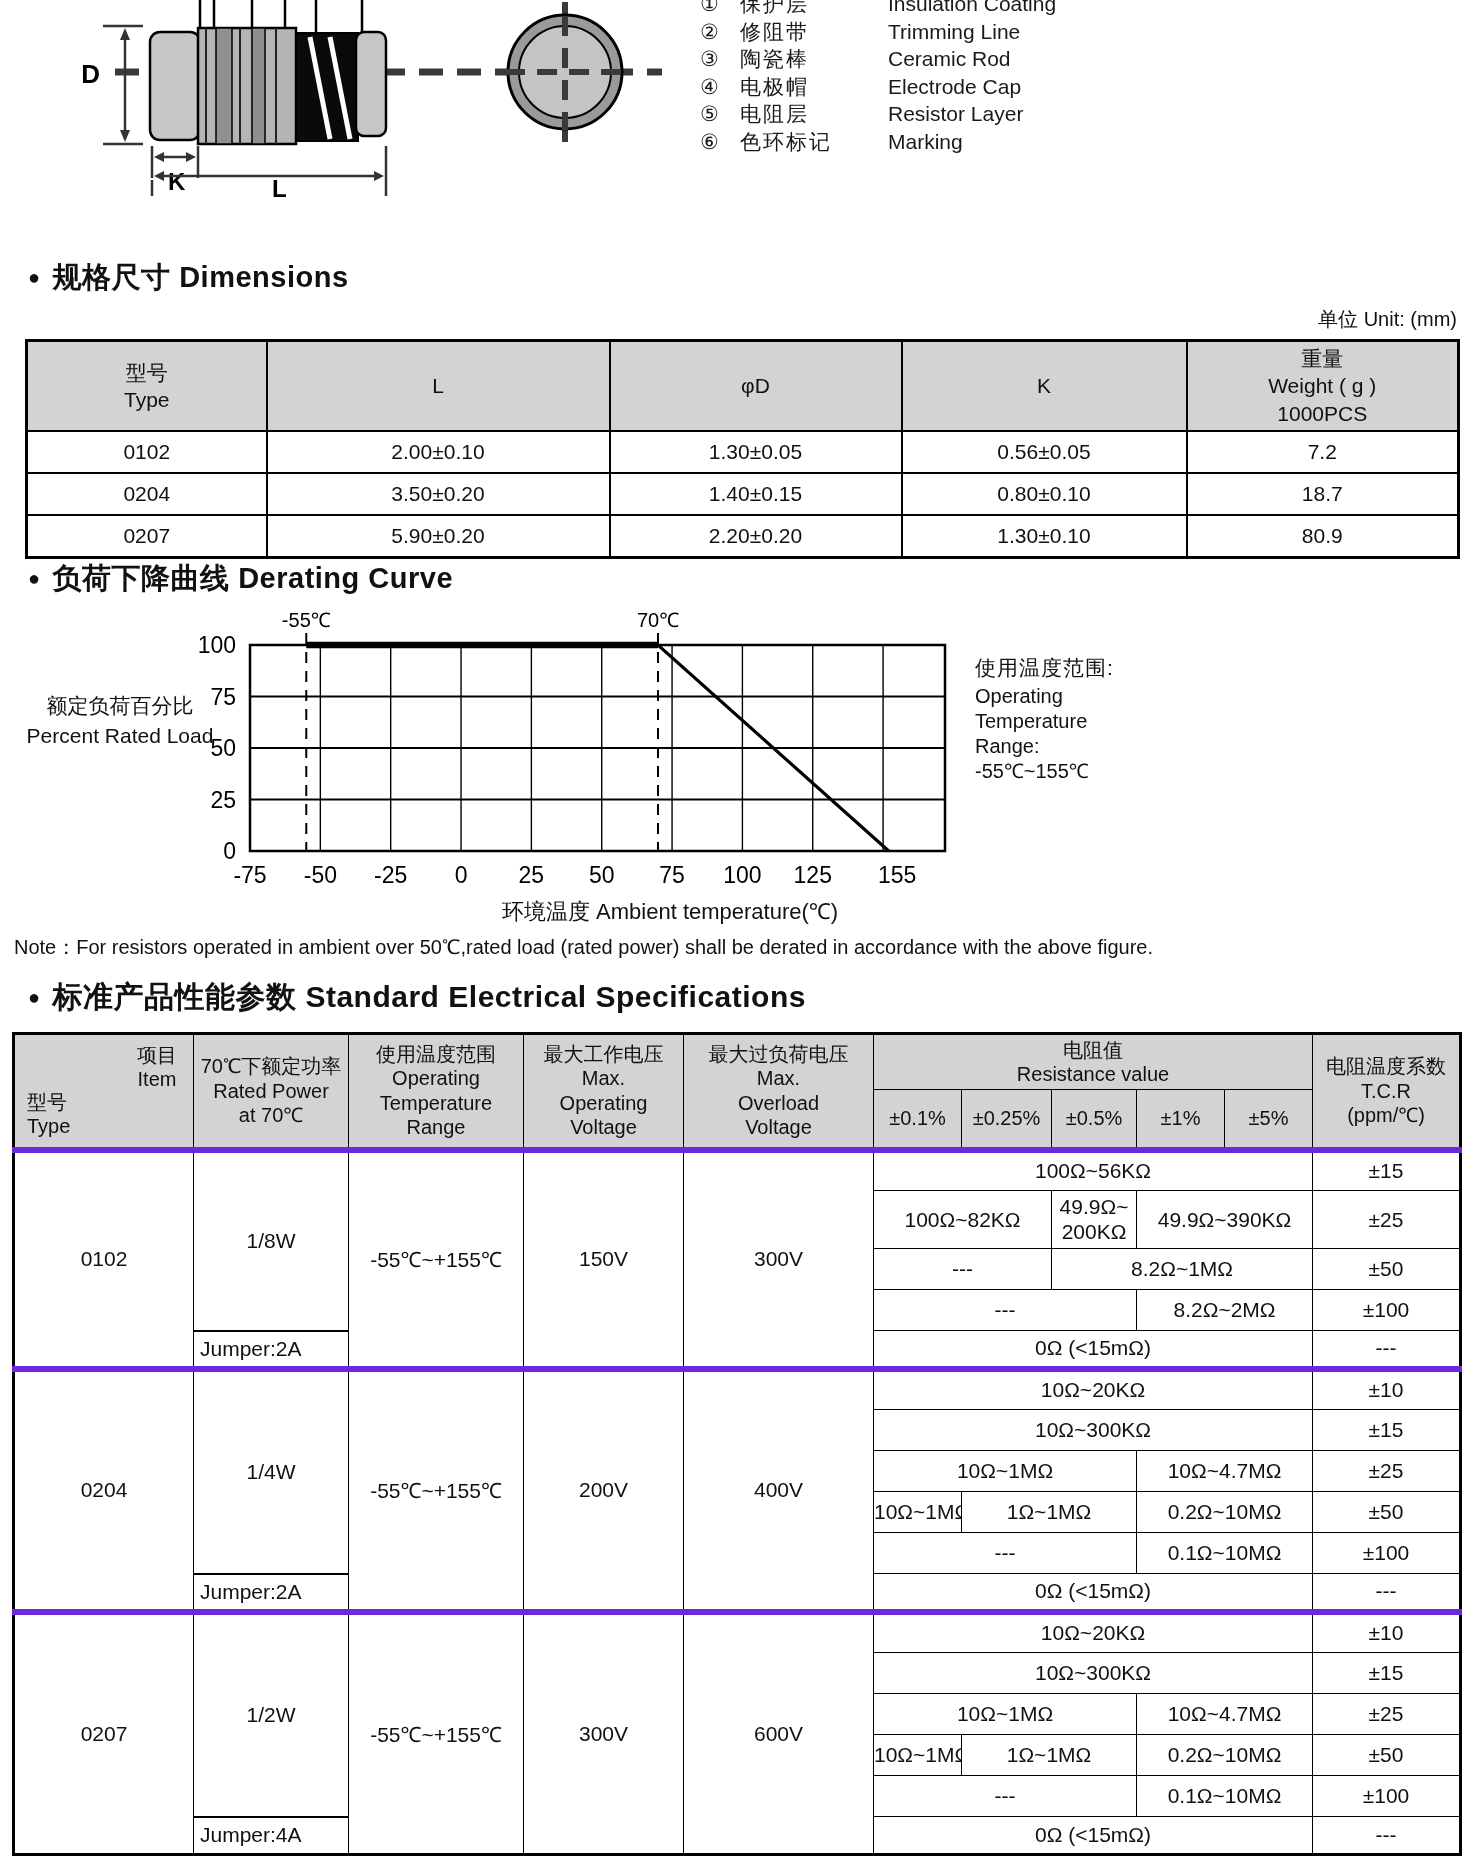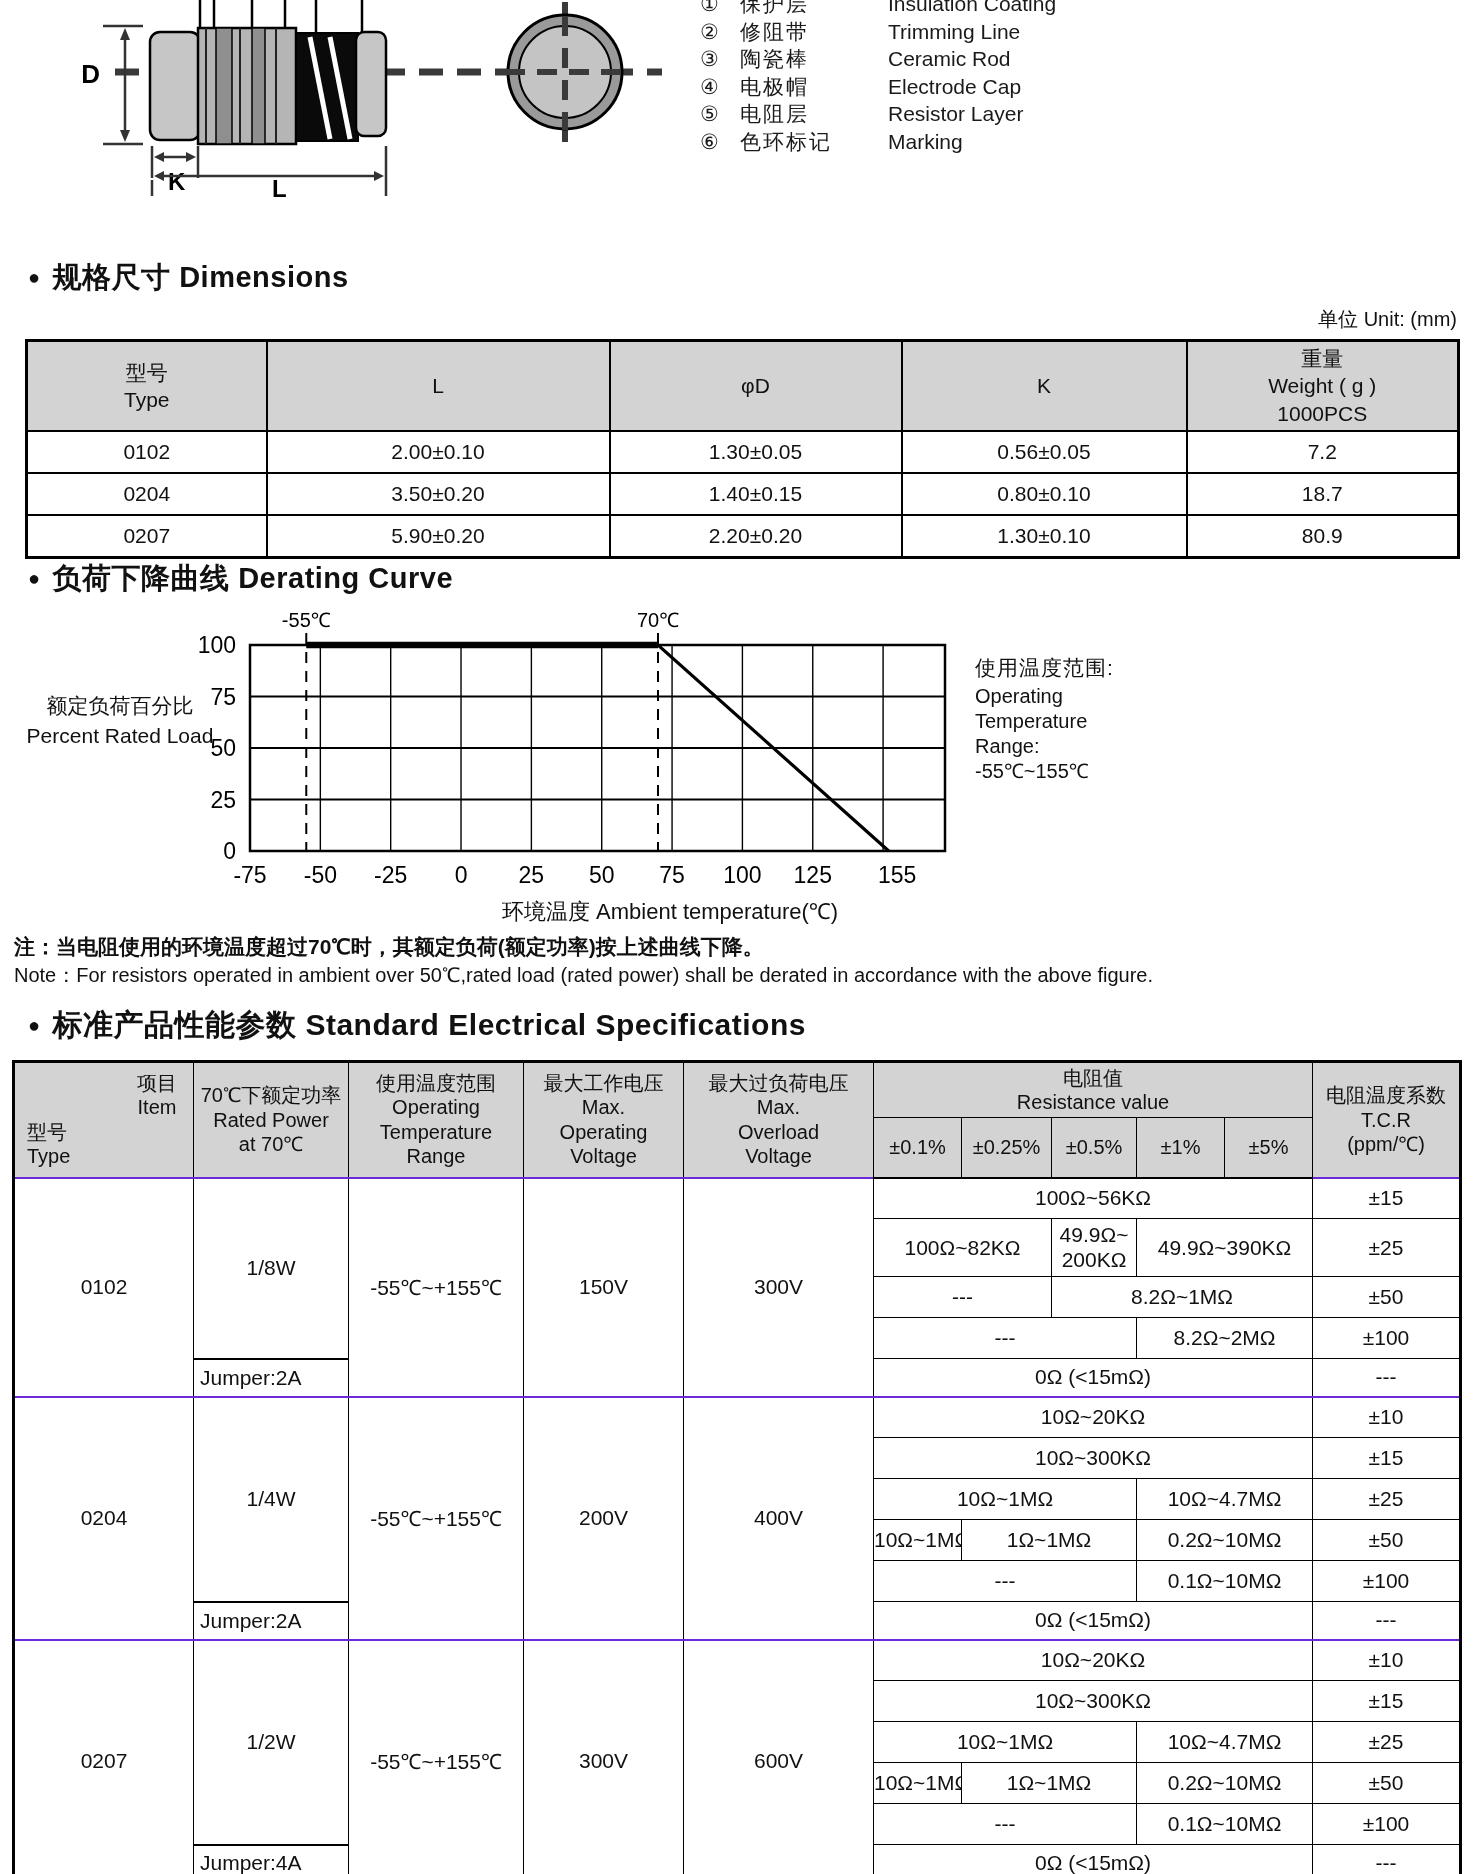--- a/index.html
+++ b/index.html
@@ -35,21 +35,21 @@
   .spec-table { width: 1447px; margin: 14px 0 0 12px; border: 3px solid #000; }
   .spec-table th, .spec-table td { border: 1px solid #000; text-align: center; vertical-align: middle;
     padding: 0; overflow: hidden; }
   .spec-table thead th { background: #d3d3d3; font-weight: normal; font-size: 20px;
     white-space: pre-line; line-height: 1.22; }
   .spec-table thead tr:last-child th { border-bottom: 2px solid #000; }
   .spec-table tbody td { font-size: 21px; background: #fff; }
   .spec-table tbody tr { height: 41px; }
   .spec-table tbody tr.tall { height: 58px; }
   .spec-table tbody tr.jumper-row { height: 38px; }
-  .spec-table tbody tr.section-start > td { border-top: 2px solid #6d28d9; }
+  .spec-table tbody tr.section-start > td { border-top: 6px solid #6d28d9; }
   td.jumper-cell { border-top: 2px solid #000 !important; font-size: 20px; text-align: left; padding-left: 6px; }
   td.small-cell { font-size: 14.5px; }
   td.wrap-cell { font-size: 16.5px; white-space: pre-line; line-height: 1.15; }
   th.diag-cell { position: relative;
     background-image: linear-gradient(to bottom right, transparent calc(50% - 1px), #000 calc(50% - 1px), #000 calc(50% + 1px), transparent calc(50% + 1px)), linear-gradient(#d3d3d3, #d3d3d3); }
   .diag-top { position: absolute; top: 8px; right: 16px; white-space: pre-line; text-align: center; }
   .diag-bottom { position: absolute; bottom: 8px; left: 12px; white-space: pre-line; text-align: left; }
 </style>
 </head>
 <body>
@@ -239,21 +239,20 @@
     <div>使用温度范围:</div>
     <div>Operating</div>
     <div>Temperature</div>
     <div>Range:</div>
     <div>-55℃~155℃</div>
   </div>
   <div class="xlabel">环境温度  Ambient temperature(℃)</div>
 </div>
 
 <div class="notes">
-  <div class="note-cn">注：当电阻使用的环境温度超过70℃时，其额定负荷(额定功率)按上述曲线下降。</div>
   <div class="note-en">Note：For resistors operated in ambient over 50℃,rated load (rated power) shall be derated in accordance with the above figure.</div>
 </div>
 
 <div class="heading heading-specs"><span class="bullet">●</span><span>标准产品性能参数 Standard Electrical Specifications</span></div>
 
 <table class="spec-table">
   <colgroup>
     <col style="width:180px">
       <col style="width:155px">
       <col style="width:175px">

